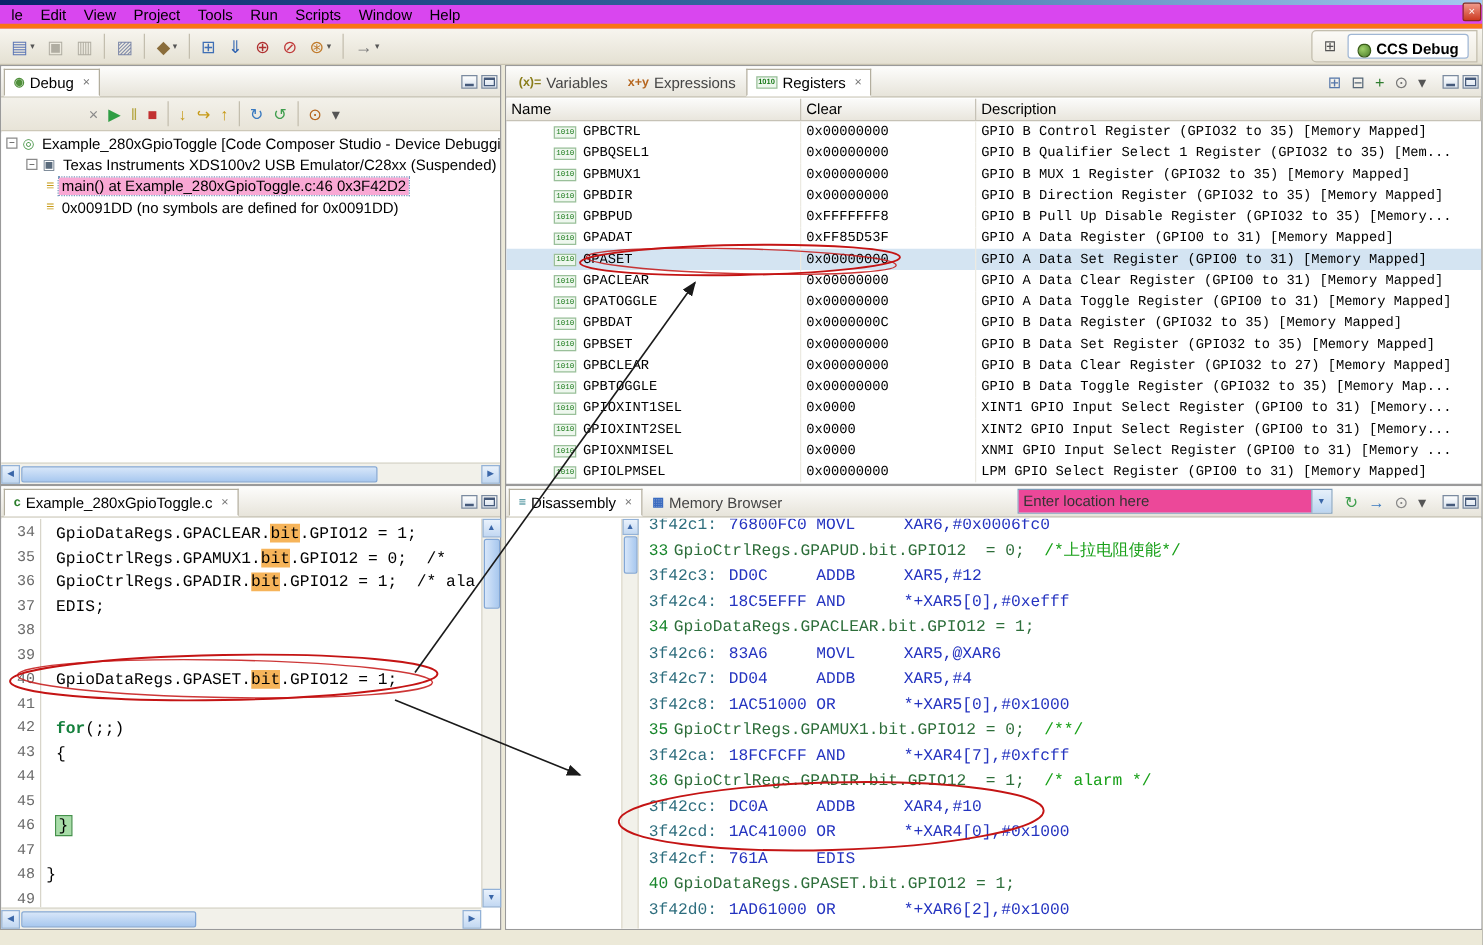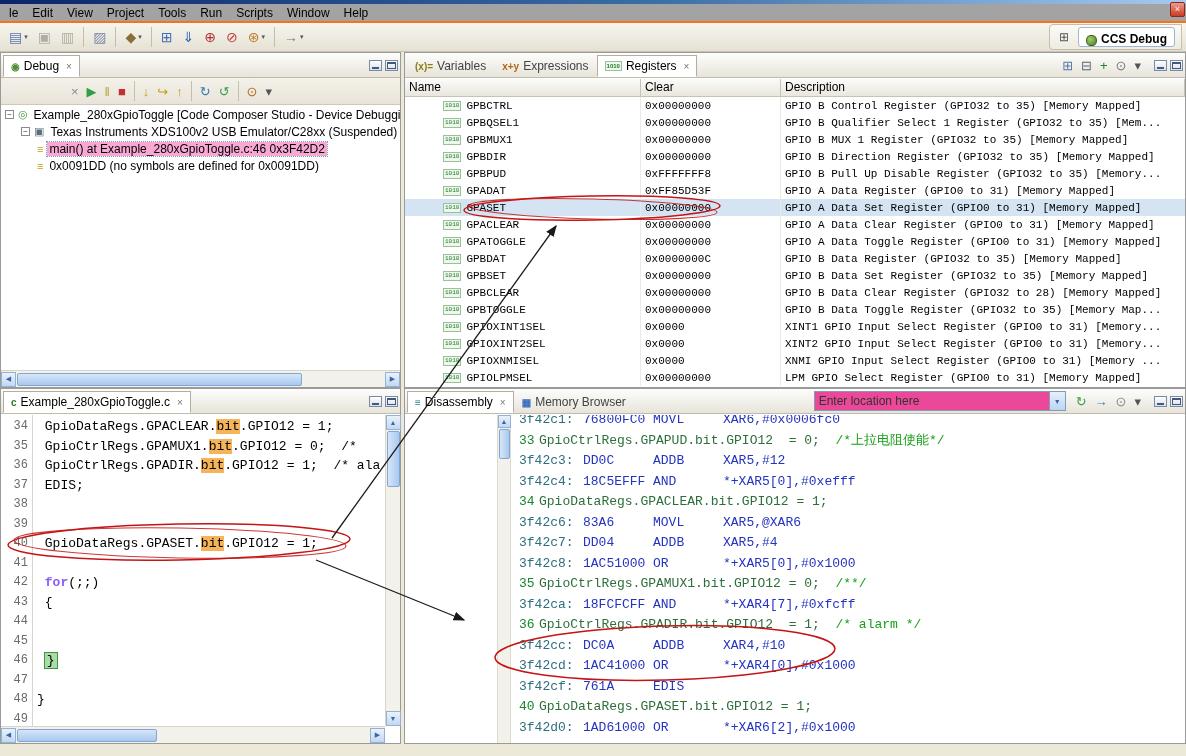--- a/index.html
+++ b/index.html
@@ -1,19 +1,19 @@
 <!DOCTYPE html>
 <html style="--annotation-red: #c41414; --selection-blue: #d4e4f2; --chrome: #ece9d8; --occurrence-orange: #f6b45a;"><head>
 <meta charset="utf-8">
 <style>
 *{box-sizing:border-box;margin:0;padding:0}
 body{margin:0;background:#777}
 .screen{position:relative;width:1186px;height:756px;background:#ece9d8;font:12px "Liberation Sans",sans-serif;color:#000;overflow:hidden}
 .titlebar{position:absolute;left:0;top:0;width:100%;height:4px;background:linear-gradient(90deg,#0a246a,#3a6ea5 55%,#a6caf0)}
-.menubar{position:absolute;left:0;top:4px;width:100%;height:19px;background:#a3a3a3;border-bottom:2px solid #f97316;display:flex;align-items:center;padding-left:2px}
+.menubar{position:absolute;left:0;top:4px;width:100%;height:19px;background:#d946ef;border-bottom:4px solid #f97316;display:flex;align-items:center;padding-left:2px}
 .menu-item{padding:2px 7px;cursor:default}
 .win-close{position:absolute;right:1px;top:2px;width:15px;height:15px;background:linear-gradient(#f09a8a,#cc3a22);border:1px solid #8a2a1a;color:#fff;font-size:9px;line-height:13px;text-align:center;border-radius:2px}
 .toolbar{position:absolute;left:0;top:23px;width:100%;height:29px;background:linear-gradient(#f7f5ef,#e5e1d3);border-bottom:1px solid #c9c4b2;display:flex;align-items:center;padding:0 4px}
 .tb-left{display:flex;align-items:center}
 .tb-btn{display:inline-flex;align-items:center;height:22px;padding:0 3px;border:1px solid transparent;border-radius:2px;margin:0 1px}
 .tb-btn .glyph{font-size:14px;line-height:1}
 .tb-btn.disabled .glyph{color:#b0ada2 !important}
 .tb-btn .dd{font-size:7px;color:#555;margin-left:2px}
 .tb-sep{width:1px;height:20px;background:#c3beae;margin:0 4px}
 .persp{margin-left:auto;display:flex;align-items:center;background:linear-gradient(#fbfaf7,#eeebe0);border:1px solid #c3beae;border-radius:4px 0 0 4px;height:26px;padding:0 6px;gap:6px}
@@ -61,21 +61,21 @@
 .reg-icon{font-size:6px;color:#1a7a1a;border:1px solid #9ac09a;background:#eef7ee;padding:0 1px;margin-right:5px;line-height:8px;flex:none}
 .reg-value{width:140px;padding-left:4px;border-right:1px solid #eceae2;height:100%;display:flex;align-items:center}
 .reg-desc{flex:1;padding-left:4px;white-space:nowrap;overflow:hidden}
 
 .ed-content{position:absolute;top:26px;left:0;right:15px;bottom:17px;display:flex;overflow:hidden}
 .gutter{width:32px;background:#fff;border-right:1px solid #d8d5ca;color:#6a6a6a;text-align:right;padding:2px 4px 0 0;flex:none;font:12px "Liberation Mono","DejaVu Sans Mono",monospace}
 .gut-line{height:19.5px;line-height:19.5px}
 .codearea{flex:1;padding:2px 0 0 4px;white-space:pre;overflow:hidden;font:13px "Liberation Mono","DejaVu Sans Mono",monospace}
 .code-line{height:19.5px;line-height:19.5px}
 .seg-hl{background:var(--occurrence-orange,#f6b45a)}
-.seg-kw{color:#8b5cf6;font-weight:bold}
+.seg-kw{color:#15803d;font-weight:bold}
 .seg-cur{background:#a8dda8;outline:1px solid #44914a;padding:0 2px}
 
 .vsb{position:absolute;top:26px;right:0;bottom:17px;width:15px;background:#f2f1ea;border-left:1px solid #d8d5ca;display:flex;flex-direction:column;align-items:center}
 .sb-arrow{width:15px;height:15px;background:linear-gradient(#eaf2fc,#c2d8f2);border:1px solid #93b2d8;color:#3a66a8;font-size:7px;display:flex;align-items:center;justify-content:center;flex:none}
 .vsb .thumb{width:13px;height:56px;margin-top:1px;background:linear-gradient(90deg,#d7e6f9,#a8c8ef);border:1px solid #82a7d6;border-radius:2px;flex:none}
 .spacer{flex:1}
 .hsb{position:absolute;left:0;bottom:0;height:17px;background:#f2f1ea;border-top:1px solid #d8d5ca;display:flex;align-items:center}
 .hsb .thumb{height:13px;background:linear-gradient(#d7e6f9,#a8c8ef);border:1px solid #82a7d6;border-radius:2px;margin:0 1px}
 
 .combo{display:flex;width:252px;height:20px;border:1px solid #7f9db9;background:#fff;margin-left:auto}
@@ -386,21 +386,21 @@
           </span>
           <span class="reg-value">0x00000000</span>
           <span class="reg-desc">GPIO B Data Set Register (GPIO32 to 35) [Memory Mapped]</span>
         </div>
         <div class="reg-row">
           <span class="reg-name">
             <span class="reg-icon">1010</span>
             <span>GPBCLEAR</span>
           </span>
           <span class="reg-value">0x00000000</span>
-          <span class="reg-desc">GPIO B Data Clear Register (GPIO32 to 28) [Memory Mapped]</span>
+          <span class="reg-desc">GPIO B Data Clear Register (GPIO32 to 27) [Memory Mapped]</span>
         </div>
         <div class="reg-row">
           <span class="reg-name">
             <span class="reg-icon">1010</span>
             <span>GPBTOGGLE</span>
           </span>
           <span class="reg-value">0x00000000</span>
           <span class="reg-desc">GPIO B Data Toggle Register (GPIO32 to 35) [Memory Map...</span>
         </div>
         <div class="reg-row">

